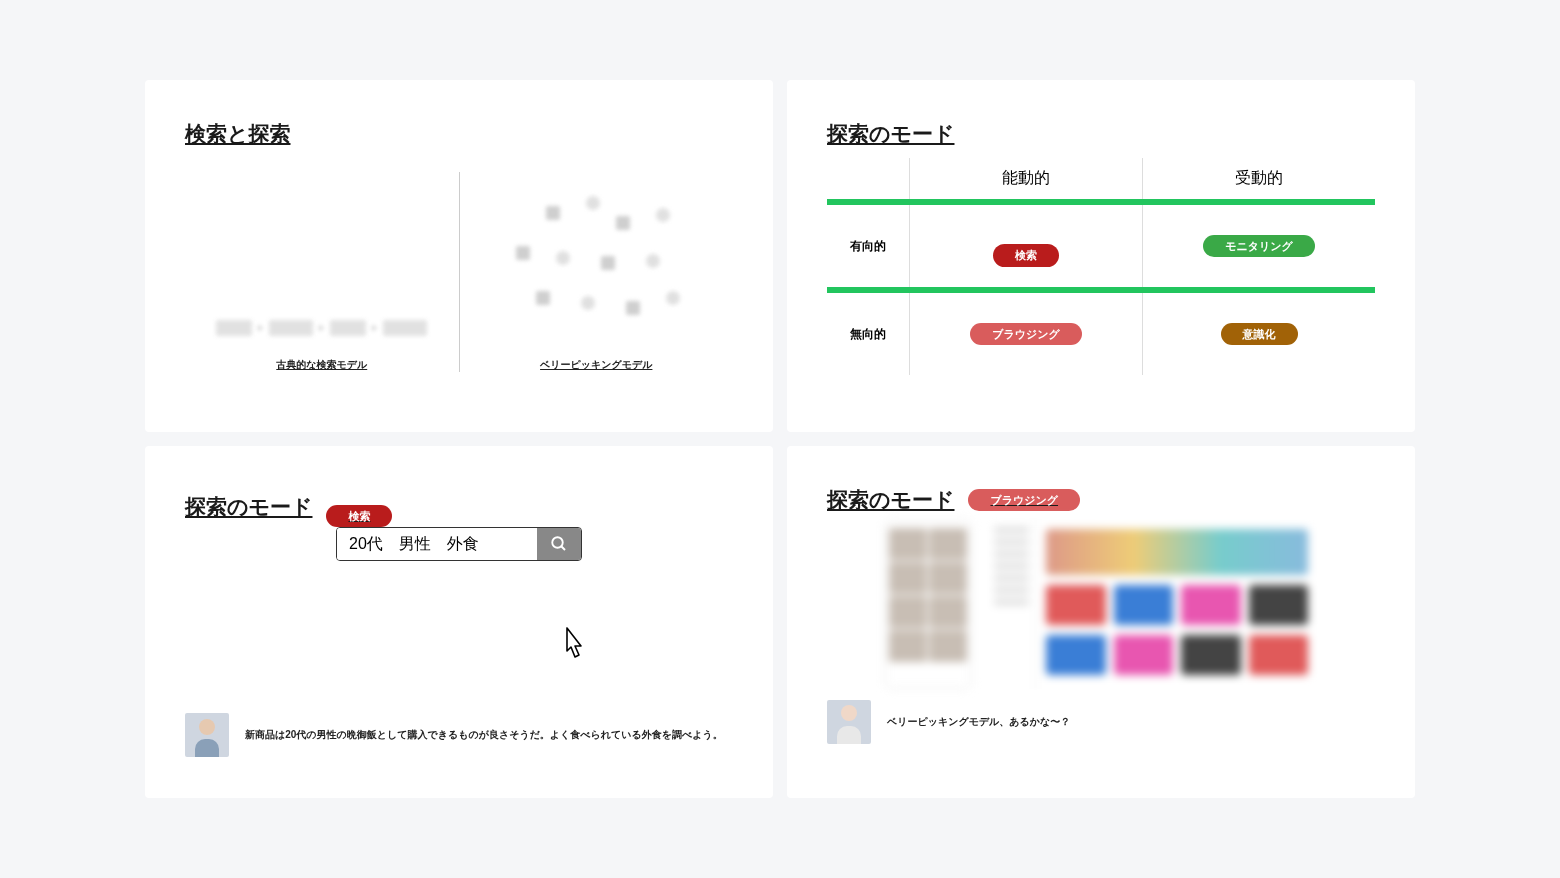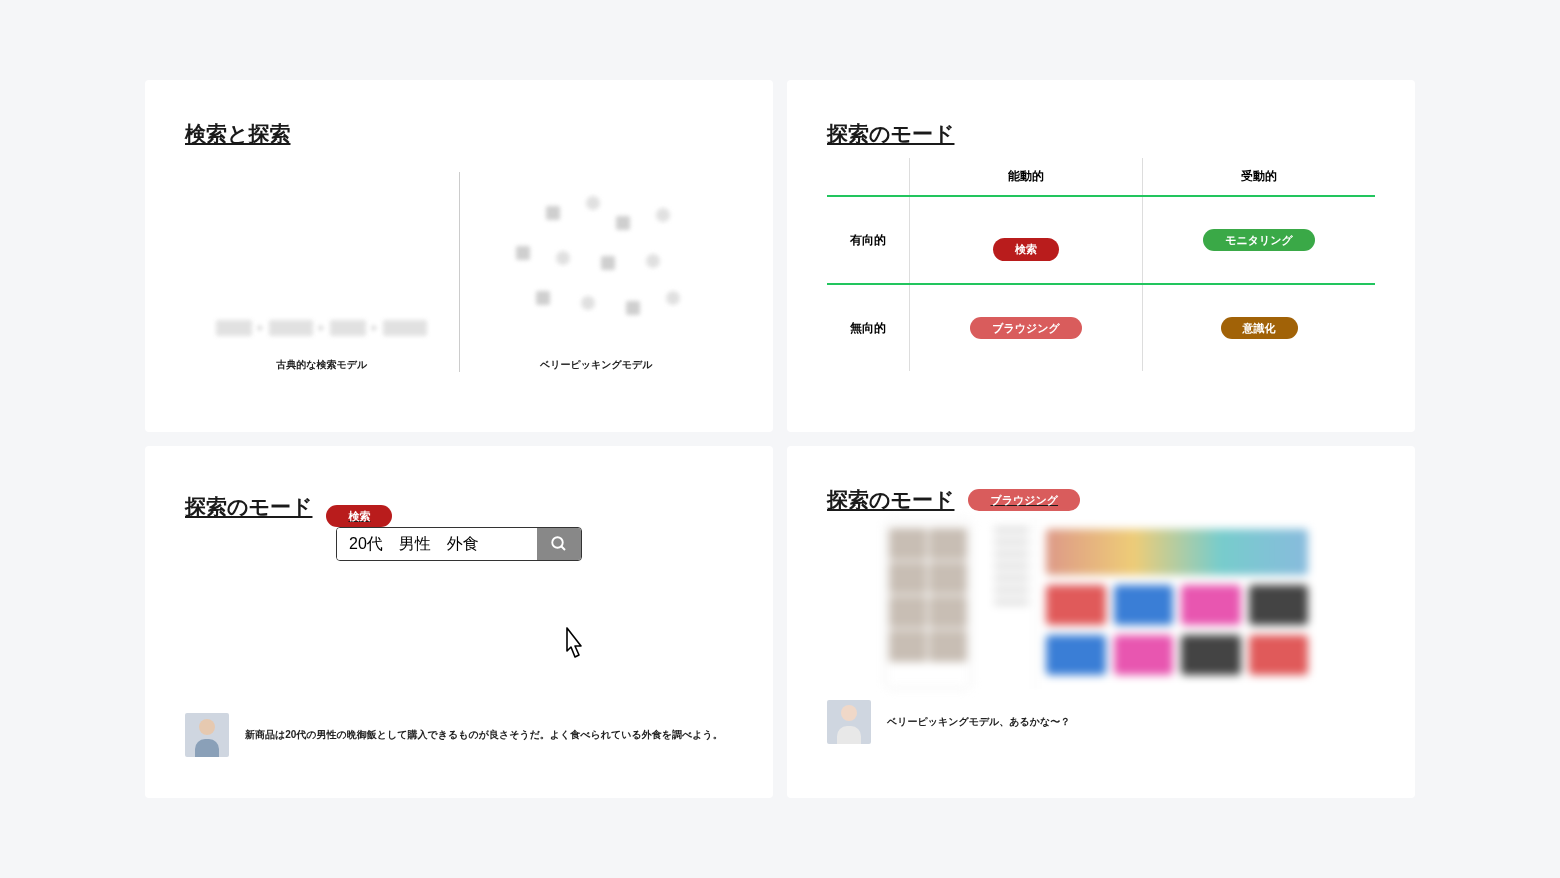--- a/index.html
+++ b/index.html
@@ -45,36 +45,36 @@
     .pill-blue { background: #a16207; }
 
     
     .s1-models {
       display: flex;
       margin-top: 24px;
       height: 200px;
     }
     .s1-col { flex: 1; display: flex; flex-direction: column; align-items: center; justify-content: flex-end; gap: 22px; }
     .s1-divider { width: 1px; background: #ccc; }
-    .s1-caption { font-size: 10px; font-weight: 700; color: #222; }
+    .s1-caption { font-size: 10px; font-weight: 700; color: #222; text-decoration: underline; }
     .s1-diagram { filter: blur(2px); opacity: 0.75; }
     .s1-linear { display: flex; align-items: center; gap: 6px; }
     .s1-box { width: 36px; height: 16px; background: #d8d8d8; border-radius: 2px; }
     .s1-boxw { width: 44px; }
     .s1-arr { width: 0; height: 0; border-left: 5px solid #bbb; border-top: 3px solid transparent; border-bottom: 3px solid transparent; }
     .s1-network { width: 180px; height: 140px; position: relative; }
     .s1-node { position: absolute; width: 14px; height: 14px; background: #bfbfbf; border-radius: 2px; }
     .s1-node.c { border-radius: 50%; background: #d6d6d6; }
 
     
     .s2-matrix { margin-top: 10px; }
     .s2-header { display: flex; }
     .s2-header .rowlabel { width: 82px; }
-    .s2-header .col { flex: 1; text-align: center; font-size: 12px; font-weight: 700; padding: 10px 0; }
-    .s2-row { display: flex; border-top: 2px solid #22c55e; height: 88px; align-items: center; }
+    .s2-header .col { flex: 1; text-align: center; font-size: 16px; font-weight: 400; padding: 10px 0; }
+    .s2-row { display: flex; border-top: 6px solid #22c55e; height: 88px; align-items: center; }
     .s2-row .rowlabel { width: 82px; font-size: 12px; font-weight: 700; text-align: center; }
     .s2-row .col { flex: 1; text-align: center; border-left: 1px solid #ddd; height: 100%; display: flex; align-items: center; justify-content: center; }
 
     
     .s3-content { display: flex; flex-direction:column; align-items:center; justify-content:flex-start; height: 180px; position:relative; }
     .s3-search { display:flex; align-items:center; border:1px solid #333; border-radius:4px; overflow:hidden; background:#fff; }
     .s3-search input { border:none; padding: 7px 12px; font-size:16px; width:200px; outline:none; font-family:inherit; }
     .s3-search .btn { width:44px; align-self:stretch; background:#888; display:flex; align-items:center; justify-content:center; }
     .s3-cursor { position:absolute; left: calc(50% + 98px); top: calc(50% + 8px); }
     .persona { display:flex; align-items:center; gap:16px; margin-top: 6px; }

